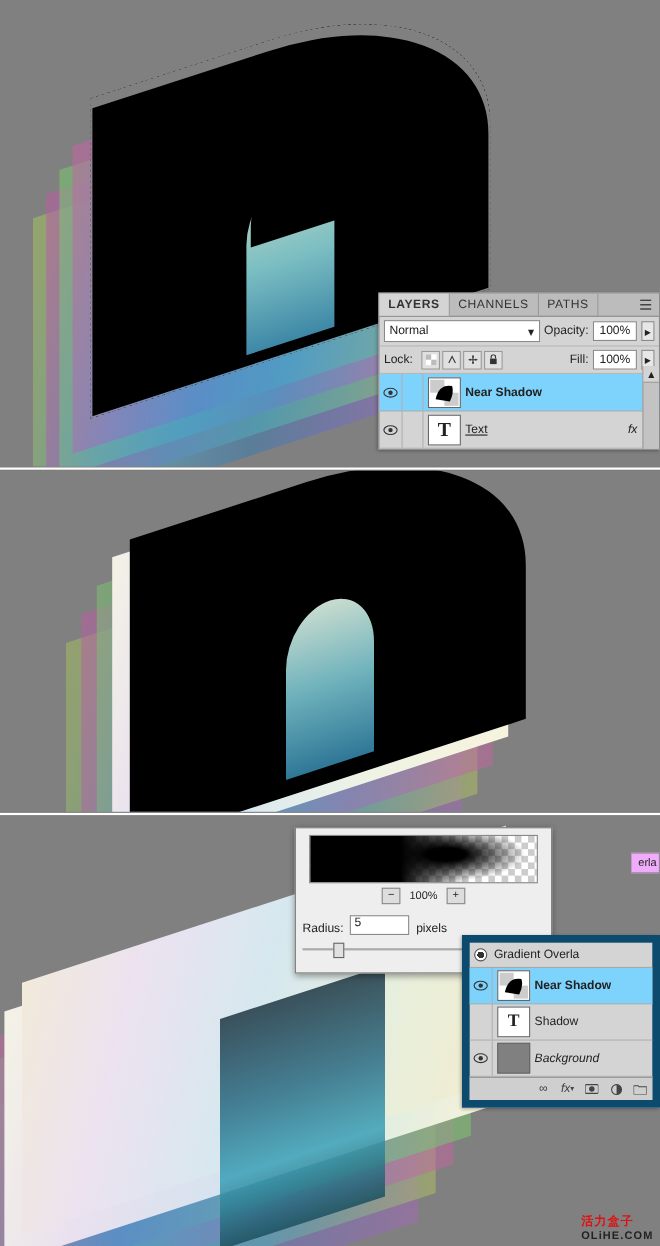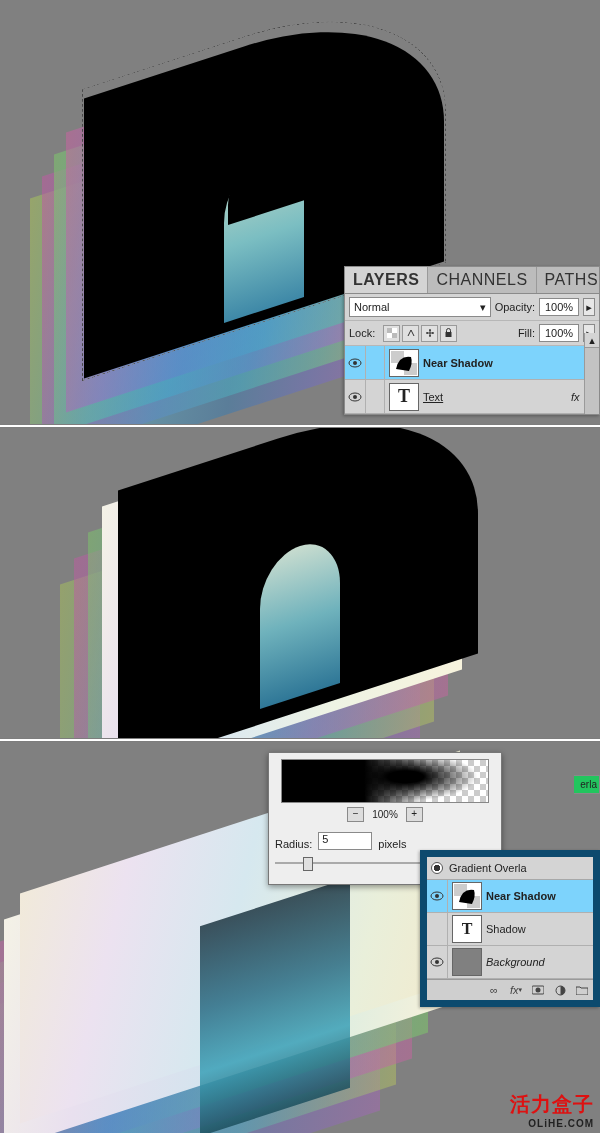--- a/index.html
+++ b/index.html
@@ -10,21 +10,21 @@
   #step3{top:742px;height:391px;}
   .canvas hr.div{position:absolute;left:0;width:600px;border:none;border-top:2px solid #fff;margin:0;}
   .art{position:absolute;}
   .slab{position:absolute;width:360px;height:280px;border-top-left-radius:0;border-top-right-radius:200px 140px;transform:skewY(-18deg);}
   .inner{position:absolute;width:80px;height:150px;border-top-left-radius:40px 50px;border-top-right-radius:40px 50px;transform:skewY(-18deg);}
   .step3-slab{position:absolute;width:440px;height:230px;transform:skewY(-18deg);}
   .sel{position:absolute;border:1px dashed rgba(255,255,255,.9);outline:1px dashed rgba(0,0,0,.7);outline-offset:-1px;}
   
   .layers-panel{position:absolute;right:0;top:266px;width:254px;background:#d4d4d4;border:1px solid #8a8a8a;box-shadow:-1px 1px 3px rgba(0,0,0,.3);}
   .tabs{display:flex;background:#bcbcbc;border-bottom:1px solid #8a8a8a;}
-  .tab{padding:4px 8px;border-right:1px solid #9a9a9a;font-size:16px;letter-spacing:.5px;color:#333;}
+  .tab{padding:4px 8px;border-right:1px solid #9a9a9a;font-size:11px;letter-spacing:.5px;color:#333;}
   .tab.active{background:#d4d4d4;font-weight:bold;}
   .tab.menu{margin-left:auto;border-right:none;padding:4px 6px;display:flex;align-items:center;}
   .prow{display:flex;align-items:center;padding:3px 4px;border-bottom:1px solid #b7b7b7;gap:4px;}
   .select{height:18px;border:1px solid #8a8a8a;background:#fff;display:flex;align-items:center;padding:0 4px;flex:1;justify-content:space-between;}
   .pct{width:38px;height:16px;border:1px solid #8a8a8a;background:#fff;text-align:center;line-height:16px;}
   .arrow{width:10px;height:16px;border:1px solid #8a8a8a;background:#e7e7e7;display:flex;align-items:center;justify-content:center;}
   .lockicons{display:flex;gap:2px;margin-left:4px;}
   .lk{width:15px;height:15px;border:1px solid #9a9a9a;background:#e0e0e0;display:flex;align-items:center;justify-content:center;font-size:10px;}
   .layer-list{max-height:140px;overflow:hidden;}
   .layer{display:flex;align-items:center;border-bottom:1px solid #b0b0b0;height:33px;}
@@ -202,21 +202,21 @@
     <div class="radrow">
       <span>Radius:</span>
       <div class="radin">5</div>
       <span>pixels</span>
     </div>
     <div class="slider">
           <div class="sknob"></div>
         </div>
   </div>
 
-  <div style="position:absolute;right:0;top:33px;background:#22c55e;border:1px solid #8a8a8a;border-left:none;padding:3px 2px 3px 6px;font-size:10px;">erla</div>
+  <div style="position:absolute;right:0;top:33px;background:#f0abfc;border:1px solid #8a8a8a;border-left:none;padding:3px 2px 3px 6px;font-size:10px;">erla</div>
 
   <div class="mini">
     <div class="go">
       <div class="radio"></div>
       <span>Gradient Overla</span>
     </div>
     <div class="layer sel-row" style="height:32px;">
       <div class="eye">
             <svg width="14" height="10">
               <ellipse cx="7" cy="5" rx="6" ry="4" fill="none" stroke="#333"></ellipse>
@@ -268,18 +268,18 @@
           </div>
       <div class="bi">
             <svg width="12" height="10">
               <path d="M0 2h4l1 1h7v7H0z" fill="none" stroke="#444"></path>
             </svg>
           </div>
     </div>
   </div>
 
   <div class="watermark">
-    <span style="font-size:20px;color:#d11;display:inline">活力盒子</span>
+    <span style="font-size:11px;color:#d11;display:inline">活力盒子</span>
     <span>OLiHE.COM</span>
   </div>
 </div>
 
 </div>
 
 </body></html>

